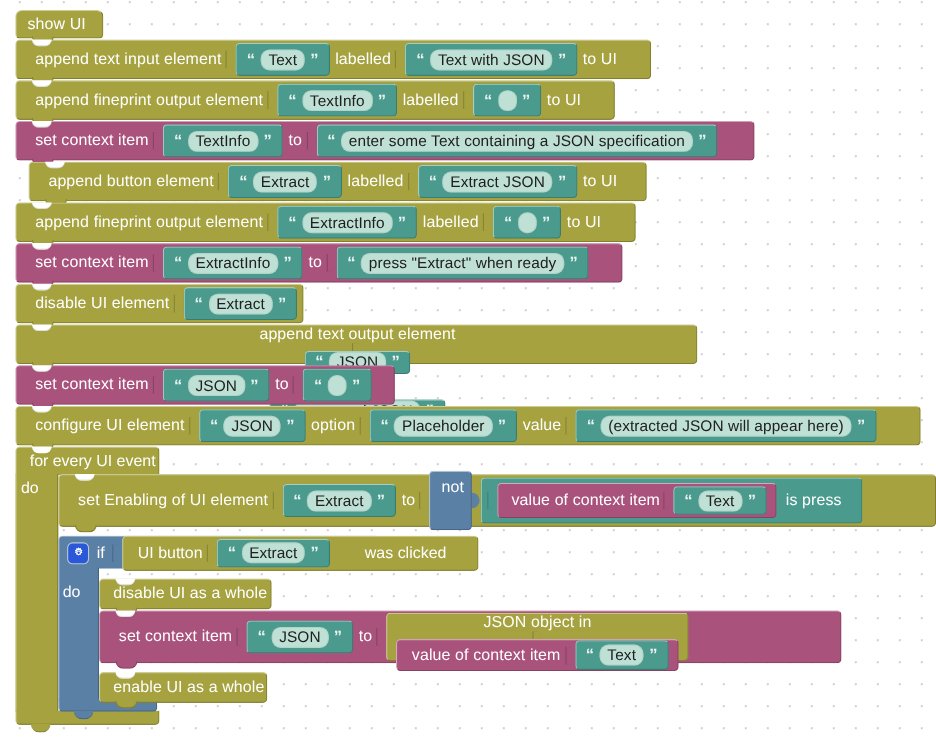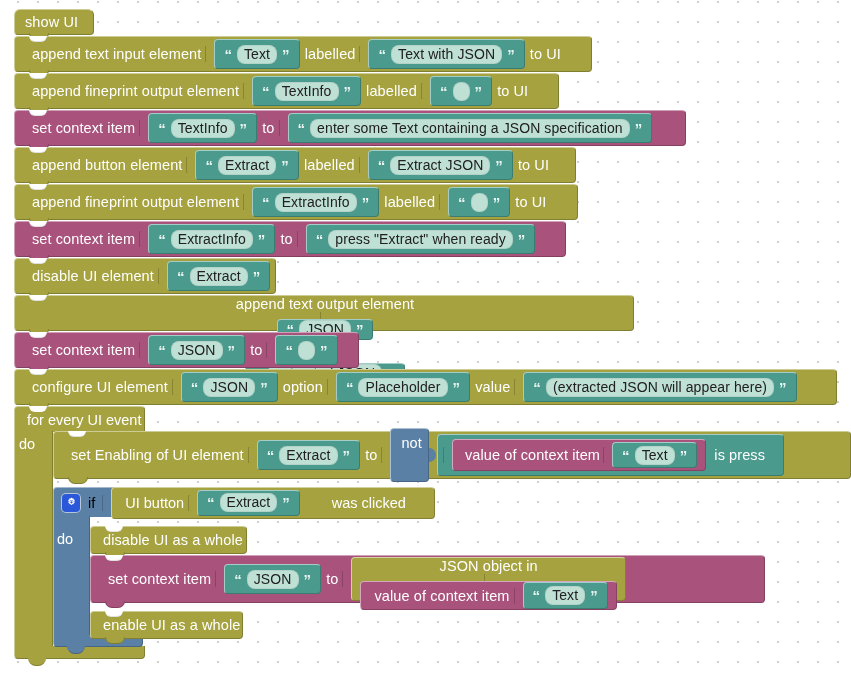--- a/index.html
+++ b/index.html
@@ -169,21 +169,21 @@
     </span>
     <span class="lbl">to</span>
     <span class="plug onmag"></span>
     <span class="val teal">
       <span class="quote open"></span>
       <span class="field">enter some Text containing a JSON specification</span>
       <span class="quote close"></span>
     </span>
   </div>
 
-  <div class="blk stmt olive notch-top notch-bot" style="left:14px;top:147px;width:562px;height:36px;">
+  <div class="blk stmt olive notch-top notch-bot" style="left:26px;top:147px;width:562px;height:36px;">
     <span class="lbl">append button element</span>
     <span class="plug onolive"></span>
     <span class="val teal">
       <span class="quote open"></span>
       <span class="field">Extract</span>
       <span class="quote close"></span>
     </span>
     <span class="lbl">labelled</span>
     <span class="plug onolive"></span>
     <span class="val teal">
@@ -348,21 +348,21 @@
   <div>
 
     <div class="cblk blue" style="left:53px;top:487px;width:292px;height:30px;border-radius:4px 4px 0 0;border-bottom:none;display:flex;align-items:center;padding-left:8px;box-sizing:border-box;">
       <span class="gear">
         <svg width="13" height="13" viewBox="0 0 24 24" aria-hidden="true">
           <path fill="#ffffff" d="M12 8.2a3.8 3.8 0 1 0 0 7.6 3.8 3.8 0 0 0 0-7.6zm0 5.9a2.1 2.1 0 1 1 0-4.2 2.1 2.1 0 0 1 0 4.2z"></path>
           <path fill="#ffffff" d="M20.2 13.4l-1.6-.3a6.9 6.9 0 0 0 0-2.2l1.6-.3a.7.7 0 0 0 .5-.9l-.5-1.6a.7.7 0 0 0-.9-.4l-1.5.5a7 7 0 0 0-1.6-1.6l.5-1.5a.7.7 0 0 0-.4-.9l-1.6-.5a.7.7 0 0 0-.9.5l-.3 1.6a6.9 6.9 0 0 0-2.2 0l-.3-1.6a.7.7 0 0 0-.9-.5l-1.6.5a.7.7 0 0 0-.4.9l.5 1.5a7 7 0 0 0-1.6 1.6l-1.5-.5a.7.7 0 0 0-.9.4l-.5 1.6a.7.7 0 0 0 .5.9l1.6.3a6.9 6.9 0 0 0 0 2.2l-1.6.3a.7.7 0 0 0-.5.9l.5 1.6a.7.7 0 0 0 .9.4l1.5-.5a7 7 0 0 0 1.6 1.6l-.5 1.5a.7.7 0 0 0 .4.9l1.6.5a.7.7 0 0 0 .9-.5l.3-1.6a6.9 6.9 0 0 0 2.2 0l.3 1.6a.7.7 0 0 0 .9.5l1.6-.5a.7.7 0 0 0 .4-.9l-.5-1.5a7 7 0 0 0 1.6-1.6l1.5.5a.7.7 0 0 0 .9-.4l.5-1.6a.7.7 0 0 0-.5-.9z" opacity=".0"></path>
           <path fill="#ffffff" d="M12 2.6l1.3 2.1 2.4-.6.3 2.5 2.3 1-1.3 2.1 1.3 2.1-2.3 1-.3 2.5-2.4-.6L12 17l-1.3-2.3-2.4.6-.3-2.5-2.3-1 1.3-2.1L5.7 7.6l2.3-1 .3-2.5 2.4.6L12 2.6zm0 4.6a3.6 3.6 0 1 0 0 7.2 3.6 3.6 0 0 0 0-7.2z"></path>
         </svg>
       </span>
-      <span style="color:#000000;font-size:14.5px;padding:0 8px 0 2px;">if</span>
+      <span style="color:#ffffff;font-size:14.5px;padding:0 8px 0 2px;">if</span>
       <span class="plug onblue"></span>
       <span class="val olive" style="height:30px;">
         <span style="padding:0 5px;">UI button</span>
         <span class="plug onolive"></span>
         <span class="val teal" style="height:24px;">
           <span class="quote open"></span>
           <span class="field">Extract</span>
           <span class="quote close"></span>
         </span>
         <span style="padding:0 20px;margin-left:12px;">was clicked</span>

